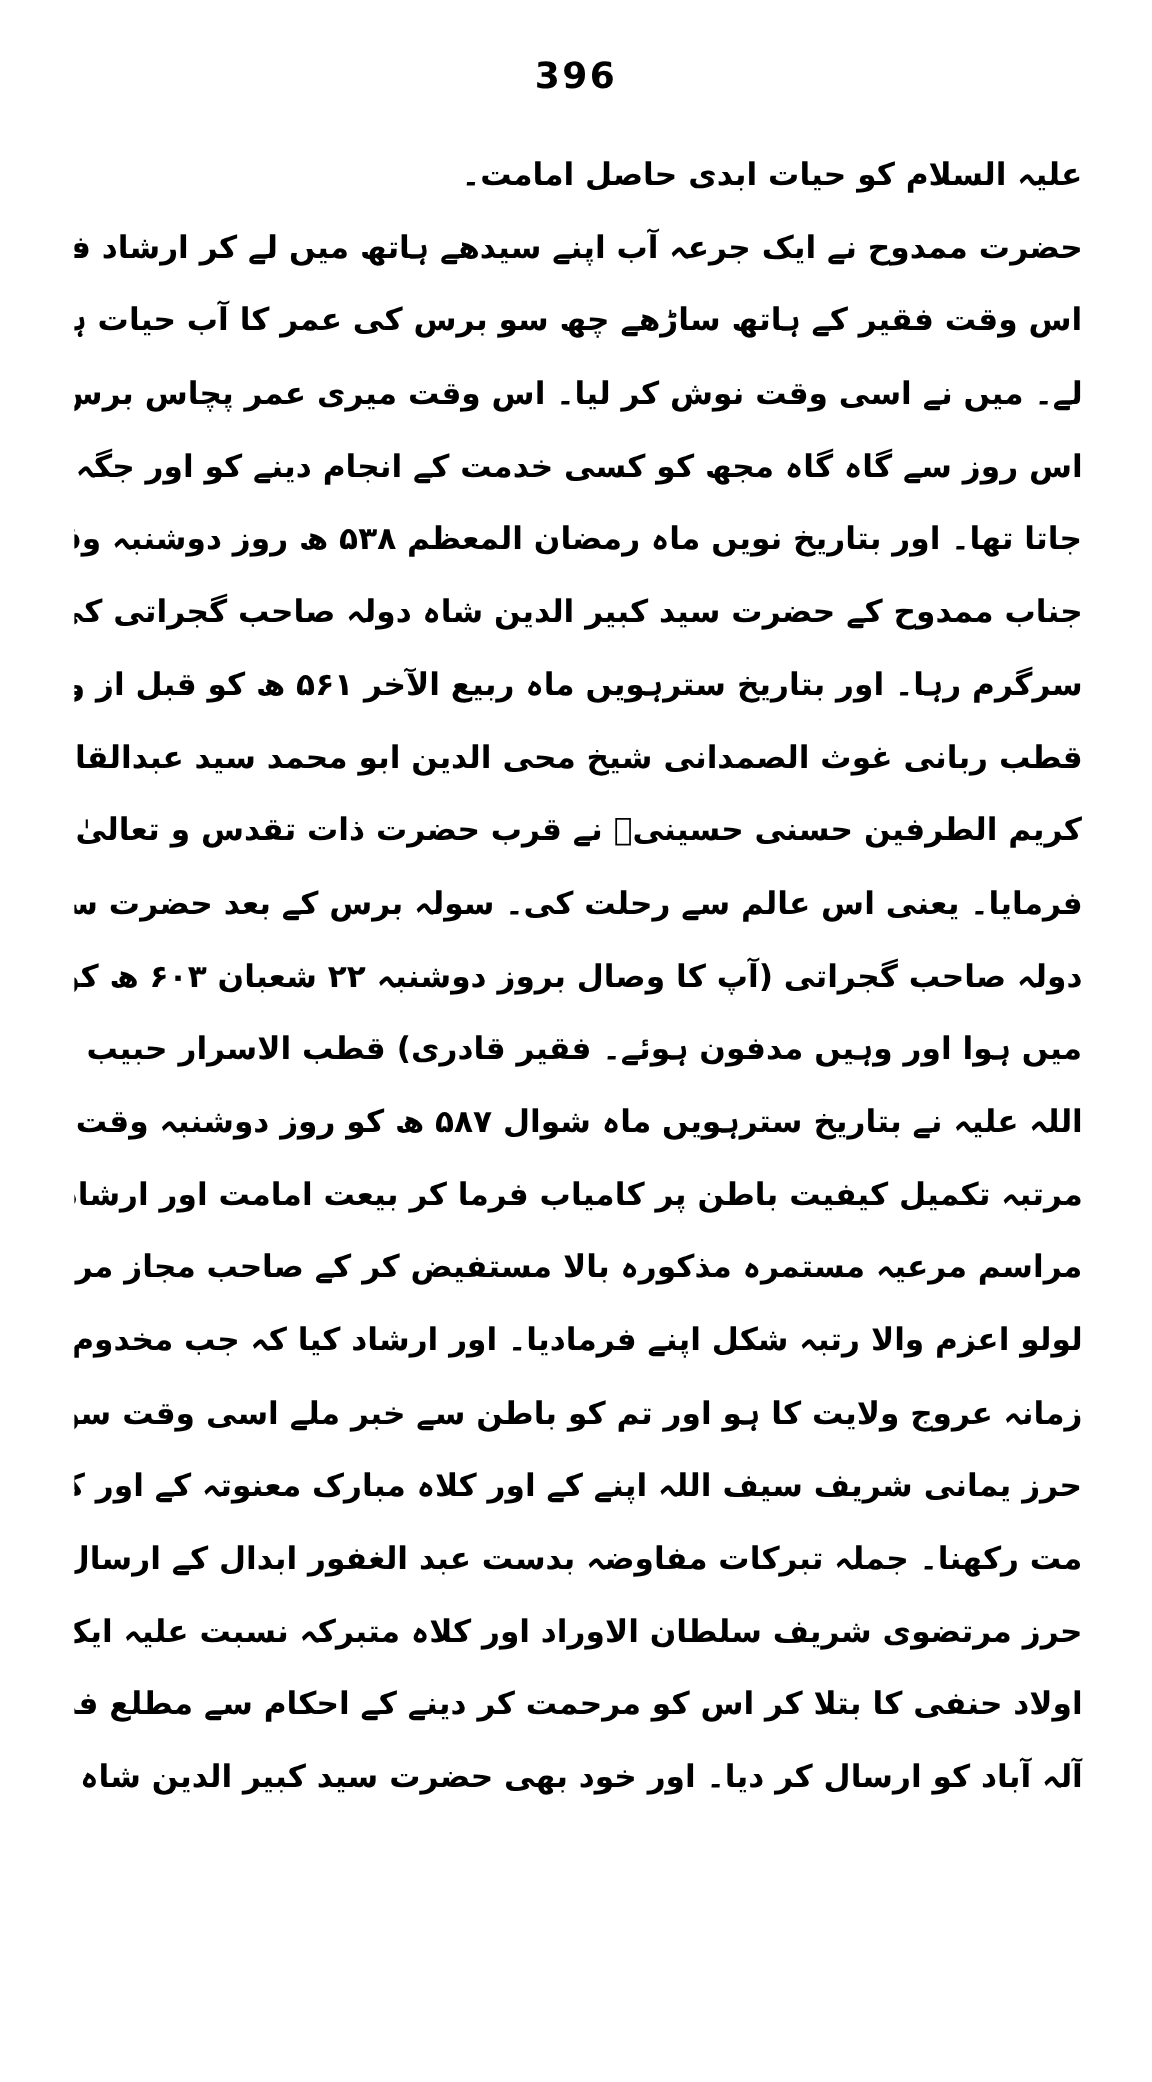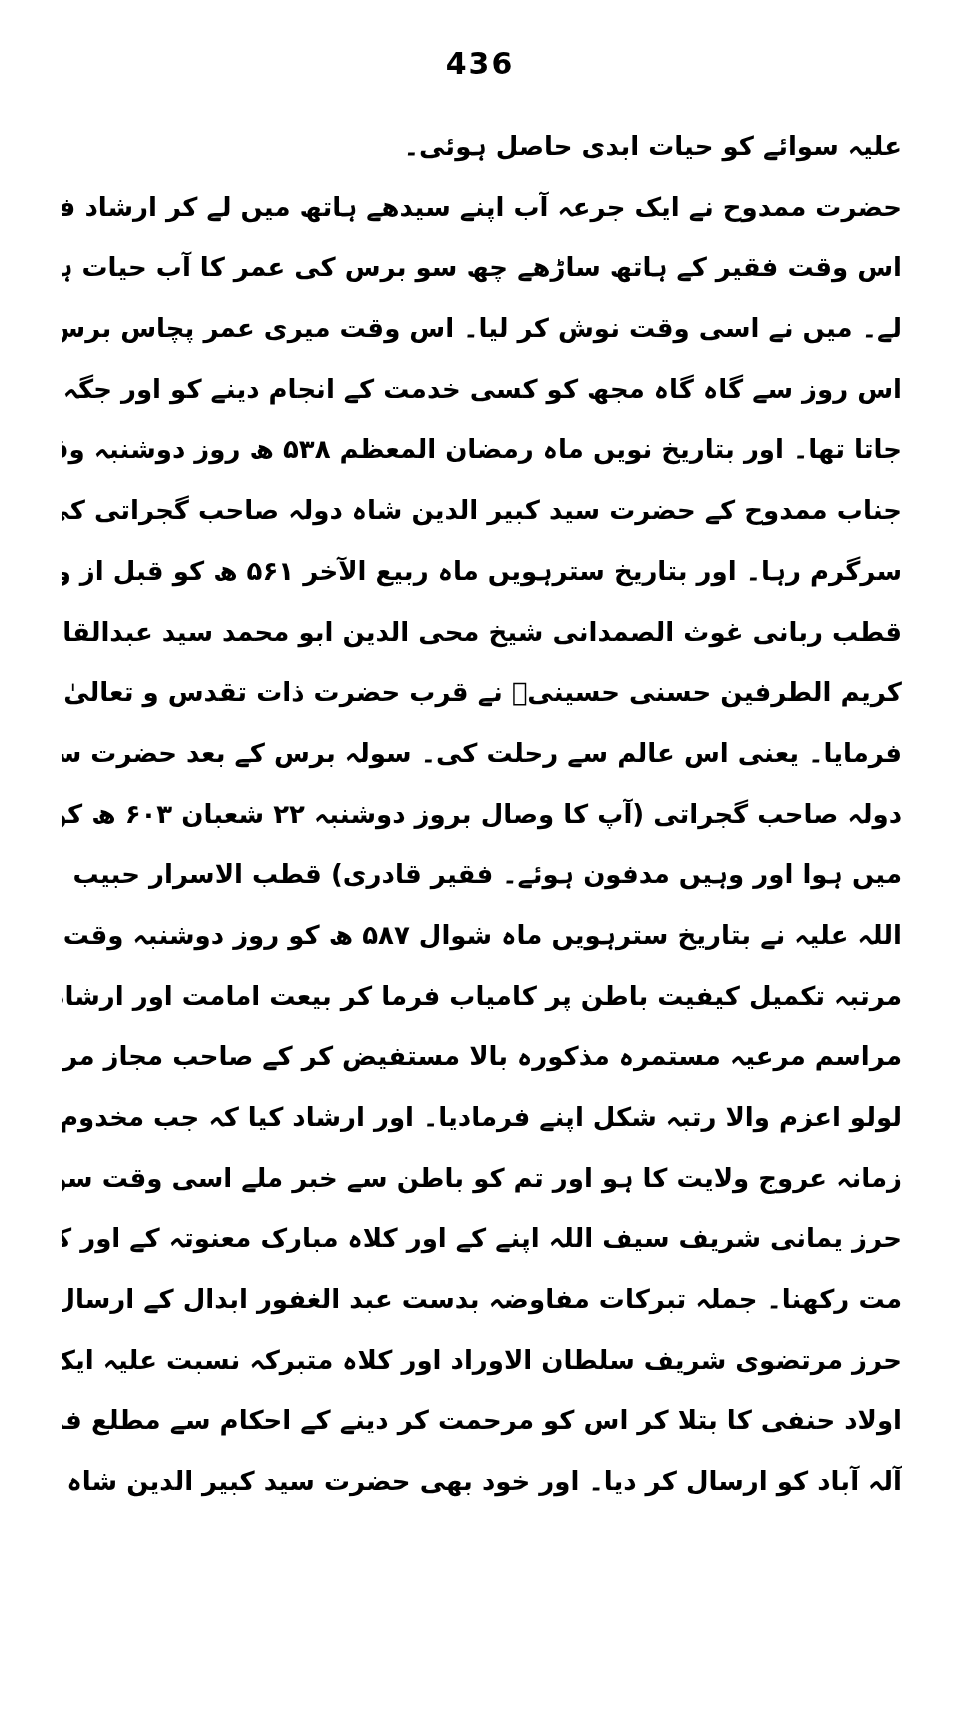--- a/index.html
+++ b/index.html
@@ -48,24 +48,24 @@
   .line.short {
     text-align: right;
     text-align-last: right;
   }
 </style>
 </head>
 <body>
 
 <div class="page">
 
-  <div class="page-number">436</div>
+  <div class="page-number">396</div>
 
   <div class="text-block">
-    <div class="line short">علیہ سوائے کو حیات ابدی حاصل ہوئی۔</div>
+    <div class="line short">علیہ السلام کو حیات ابدی حاصل امامت۔</div>
     <div class="line">حضرت ممدوح نے ایک جرعہ آب اپنے سیدھے ہاتھ میں لے کر ارشاد فرمایا کہ</div>
     <div class="line">اس وقت فقیر کے ہاتھ ساڑھے چھ سو برس کی عمر کا آب حیات ہے۔ تو نوش کر</div>
     <div class="line">لے۔ میں نے اسی وقت نوش کر لیا۔ اس وقت میری عمر پچاس برس کی تھی۔ اور</div>
     <div class="line">اس روز سے گاہ گاہ مجھ کو کسی خدمت کے انجام دینے کو اور جگہ بھی ارسال فرمایا</div>
     <div class="line">جاتا تھا۔ اور بتاریخ نویں ماہ رمضان المعظم ۵۳۸ ھ روز دوشنبہ وقت عصر سے حسب الحکم</div>
     <div class="line">جناب ممدوح کے حضرت سید کبیر الدین شاہ دولہ صاحب گجراتی کی خدمت میں</div>
     <div class="line">سرگرم رہا۔ اور بتاریخ سترہویں ماہ ربیع الآخر ۵۶۱ ھ کو قبل از وقت نماز جمعہ حضرت</div>
     <div class="line">قطب ربانی غوث الصمدانی شیخ محی الدین ابو محمد سید عبدالقادر جیلانی محبوب سبحانی</div>
     <div class="line">کریم الطرفین حسنی حسینیؓ نے قرب حضرت ذات تقدس و تعالیٰ میں وصال</div>
     <div class="line">فرمایا۔ یعنی اس عالم سے رحلت کی۔ سولہ برس کے بعد حضرت سید کبیر الدین شاہ</div>

